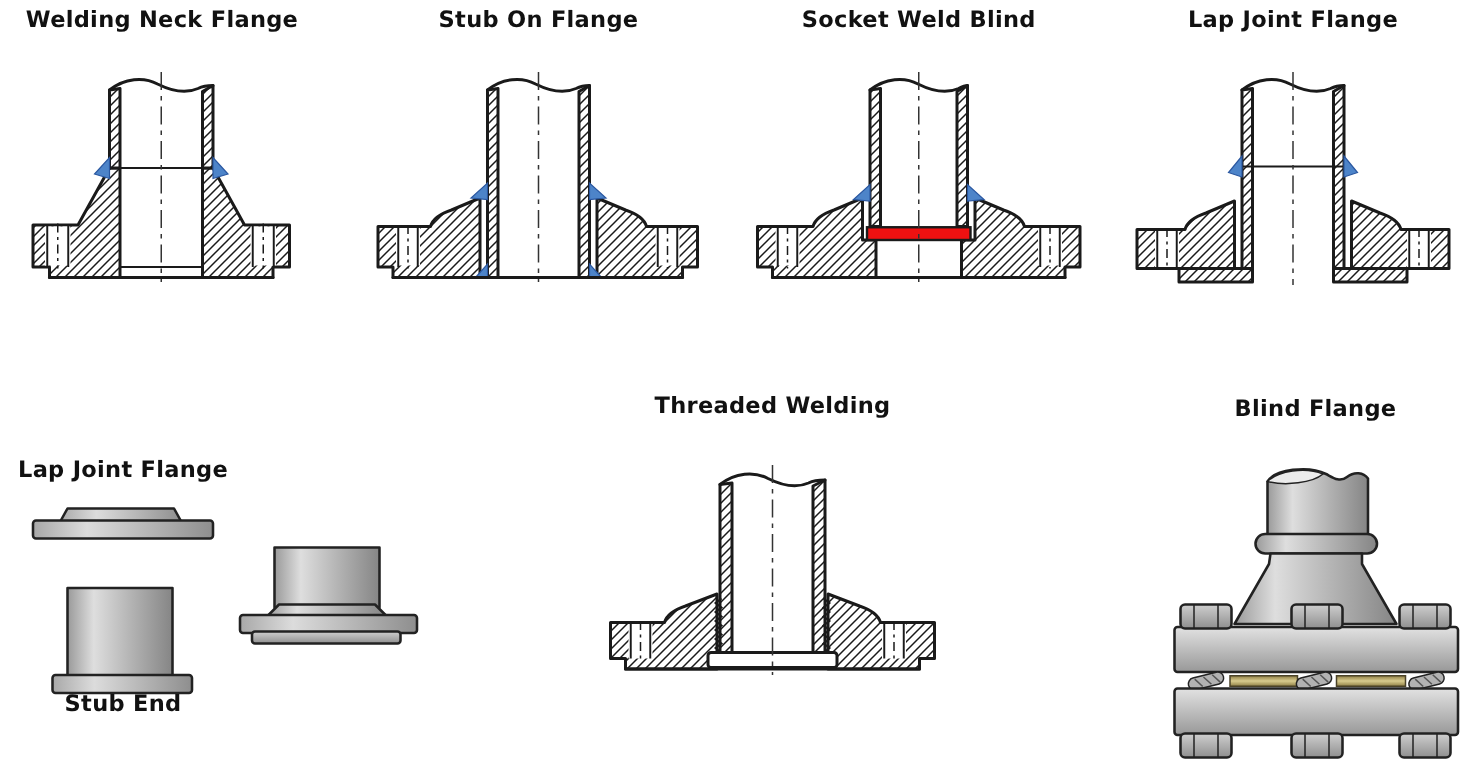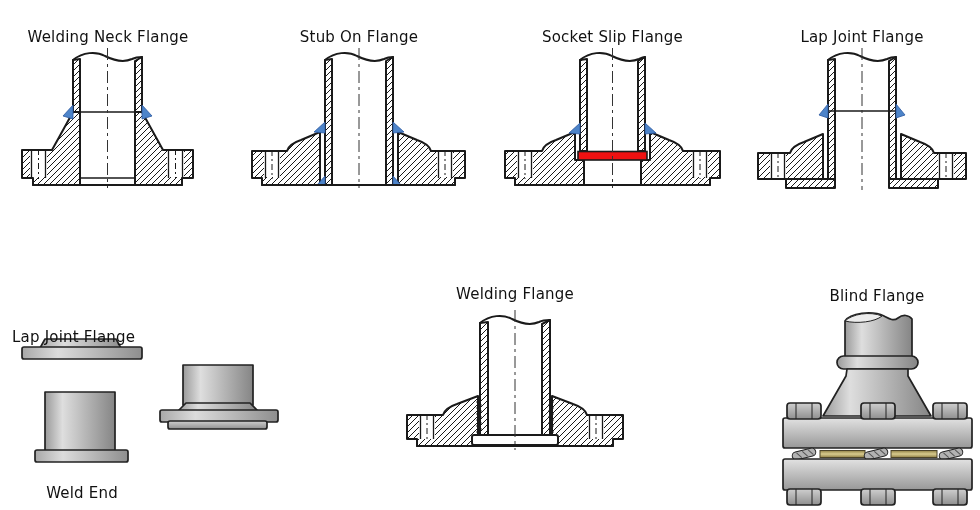--- a/index.html
+++ b/index.html
@@ -1,20 +1,20 @@
 <!DOCTYPE html>
 <html><head>
 <meta charset="utf-8">
 <style>
   html,body{margin:0;padding:0;background:#fff;}
   .canvas{position:relative;width:980px;height:510px;background:#ffffff;overflow:hidden;
           font-family:"DejaVu Sans","Liberation Sans",sans-serif;}
   .art{position:absolute;left:0;top:0;}
-  .lbl{position:absolute;font-weight:normal;font-size:15px;color:#111;text-align:center;
-       letter-spacing:0.2px;white-space:nowrap;margin-top:24px;}
+  .lbl{position:absolute;font-weight:bold;font-size:15px;color:#111;text-align:center;
+       letter-spacing:0.2px;white-space:nowrap;}
   .lbl.left{text-align:left;}
   
   .hf{fill:url(#hx);}
   .o2{stroke:#1a1a1a;stroke-width:2;stroke-linejoin:round;stroke-linecap:round;}
   .o1{stroke:#1a1a1a;stroke-width:1.3;}
   .nf{fill:none;}
   .wf{fill:#ffffff;}
   .cl{stroke:#333;stroke-width:1;stroke-dasharray:12 4 3 4;fill:none;}
   .bd{stroke:#1a1a1a;stroke-width:1;stroke-dasharray:6 3 2 3;}
   .weld{fill:#4d84c9;stroke:#2a57a0;stroke-width:0.8;}
@@ -222,20 +222,20 @@
           <line x1="886" y1="489" x2="886" y2="505" class="m1"></line>
       <rect x="933" y="489" width="34" height="16" rx="3" fill="url(#g-nut)" class="m2"></rect>
       <line x1="942" y1="489" x2="942" y2="505" class="m1"></line>
           <line x1="958" y1="489" x2="958" y2="505" class="m1"></line>
     </g>
   </g>
 </svg>
 
   <div class="lbl" style="left:8px;top:4px;width:200px;">Welding Neck Flange</div>
   <div class="lbl" style="left:252px;top:4px;width:214px;">Stub On Flange</div>
-  <div class="lbl" style="left:500px;top:4px;width:225px;">Socket Slip Flange</div>
+  <div class="lbl" style="left:500px;top:4px;width:225px;">Socket Weld Blind</div>
   <div class="lbl" style="left:752px;top:4px;width:220px;">Lap Joint Flange</div>
-  <div class="lbl" style="left:405px;top:261px;width:220px;">Welding Flange</div>
+  <div class="lbl" style="left:405px;top:261px;width:220px;">Threaded Welding</div>
   <div class="lbl" style="left:767px;top:263px;width:220px;">Blind Flange</div>
   <div class="lbl left" style="left:12px;top:304px;">Lap Joint Flange</div>
-  <div class="lbl" style="left:12px;top:460px;width:140px;">Weld End</div>
+  <div class="lbl" style="left:12px;top:460px;width:140px;">Stub End</div>
 
 </div>
 
 </body></html>

